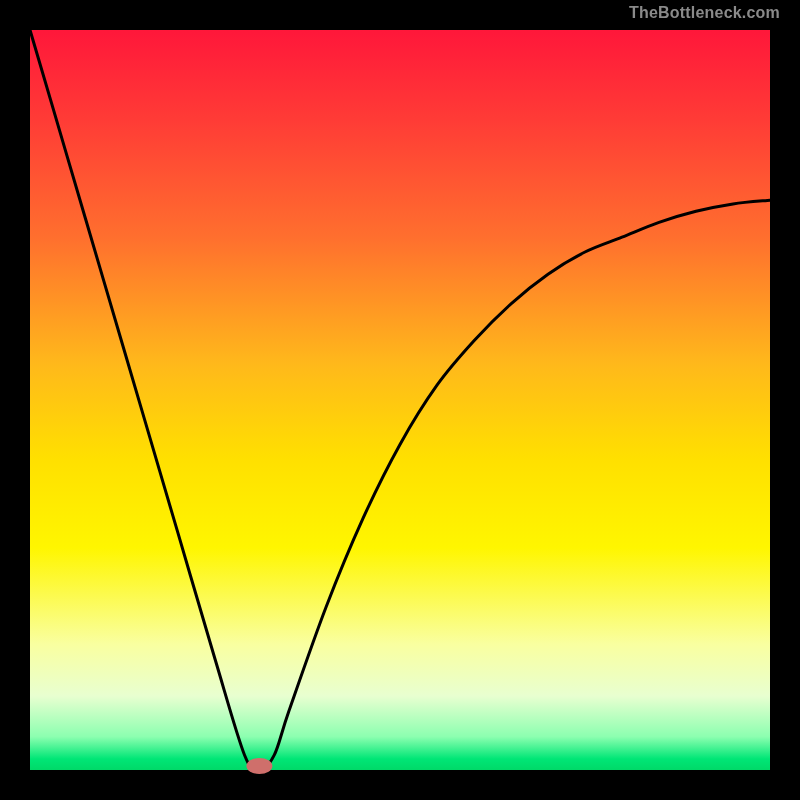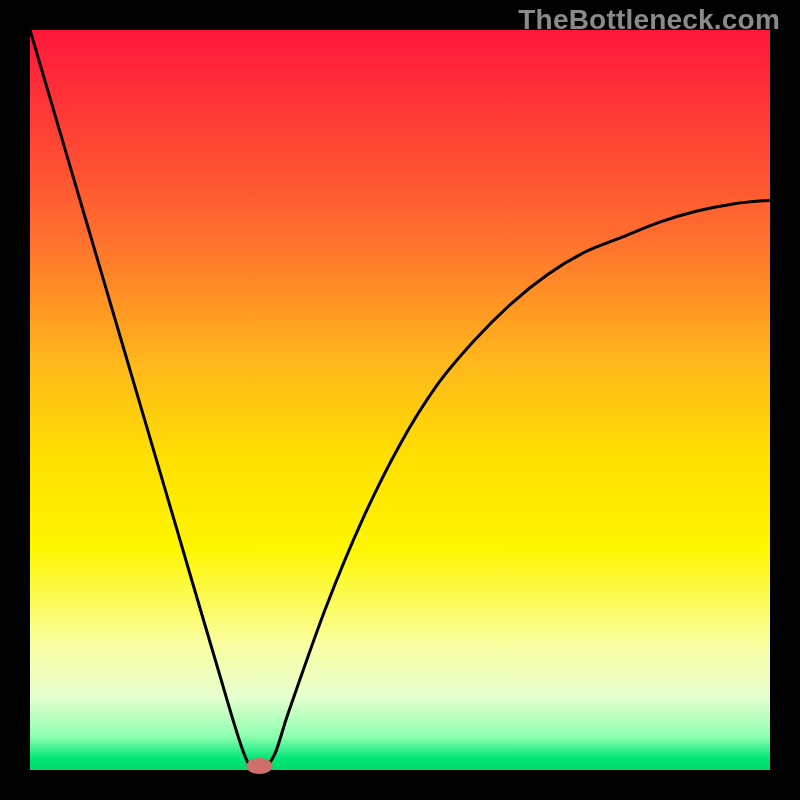--- a/index.html
+++ b/index.html
@@ -16,21 +16,21 @@
     top: 0;
     width: 800px;
     height: 800px;
     background: #000000;
   }
   .watermark {
     position: absolute;
     top: 4px;
     right: 20px;
     font-family: Arial, Helvetica, sans-serif;
-    font-size: 28px;
+    font-size: 16px;
     font-weight: 600;
     color: #8a8a8a;
     letter-spacing: 0.2px;
   }
   svg {
     position: absolute;
     left: 0;
     top: 0;
   }
 </style>

